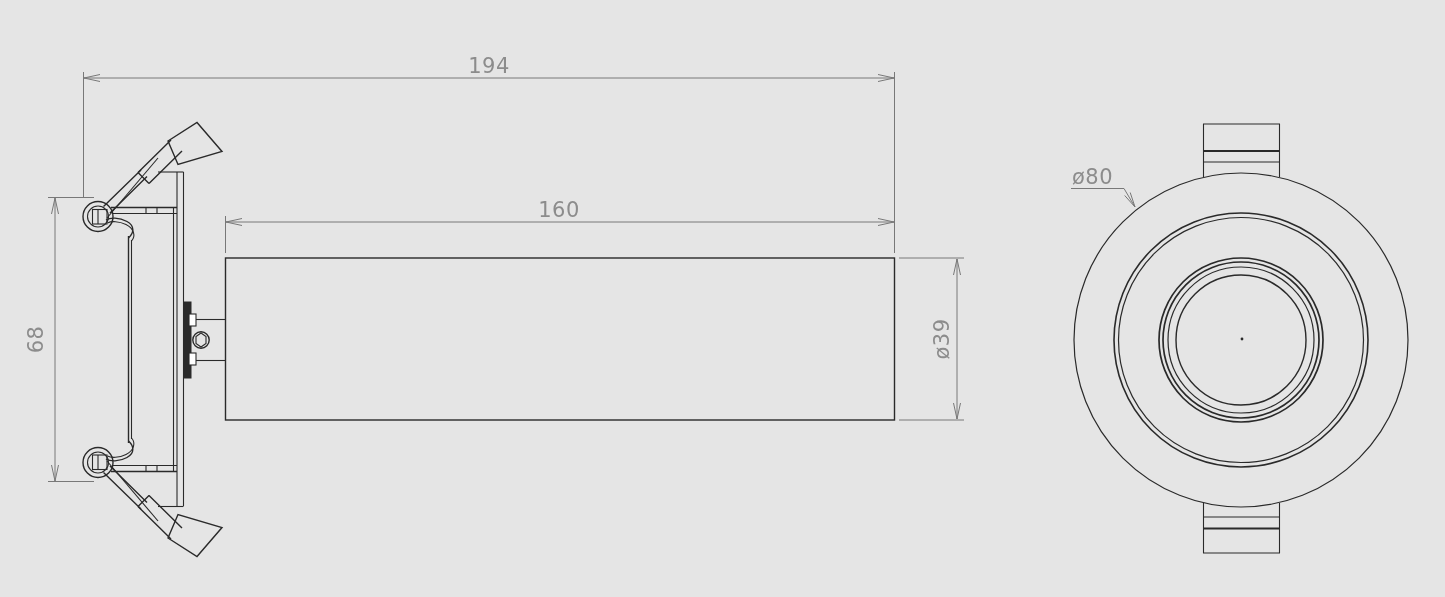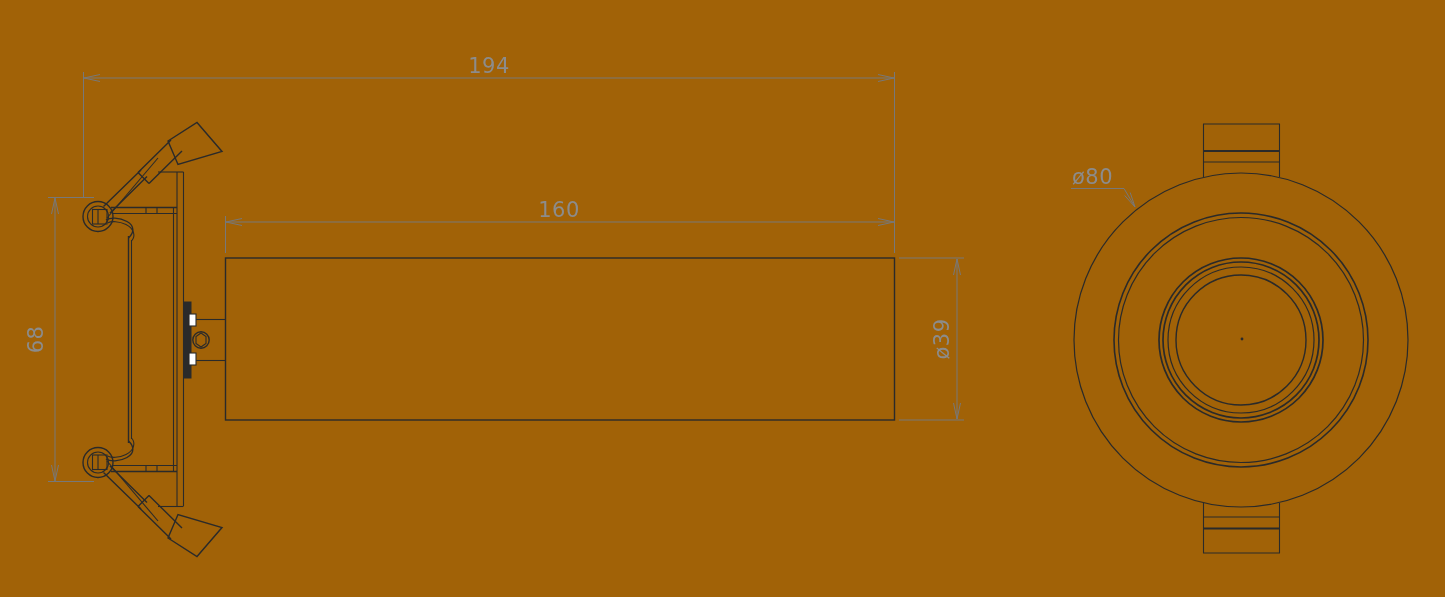--- a/index.html
+++ b/index.html
@@ -1,16 +1,16 @@
 <!DOCTYPE html>
 <html><head>
 <meta charset="utf-8">
 <style>
   html,body{margin:0;padding:0;background:#ffffff;}
-  .sheet{position:relative;width:1445px;height:597px;background:#a16207;overflow:hidden;}
+  .sheet{position:relative;width:1445px;height:597px;background:#e5e5e5;overflow:hidden;}
   svg{position:absolute;left:0;top:0;}
   .obj{stroke:#2a2a2a;stroke-width:1.4;fill:none;stroke-linecap:butt;stroke-linejoin:miter;}
   .obj-thin{stroke:#2a2a2a;stroke-width:1.1;fill:none;}
   .obj-fill{fill:#2a2a2a;stroke:#2a2a2a;stroke-width:1;}
   .obj-white{fill:#ffffff;stroke:#2a2a2a;stroke-width:1.1;}
   .dim{stroke:#787878;stroke-width:1;fill:none;}
   .dimtext{font-family:"DejaVu Sans","Liberation Sans",sans-serif;font-size:21px;fill:#8c8c8c;letter-spacing:0.5px;}
 </style>
 </head>
 <body>

